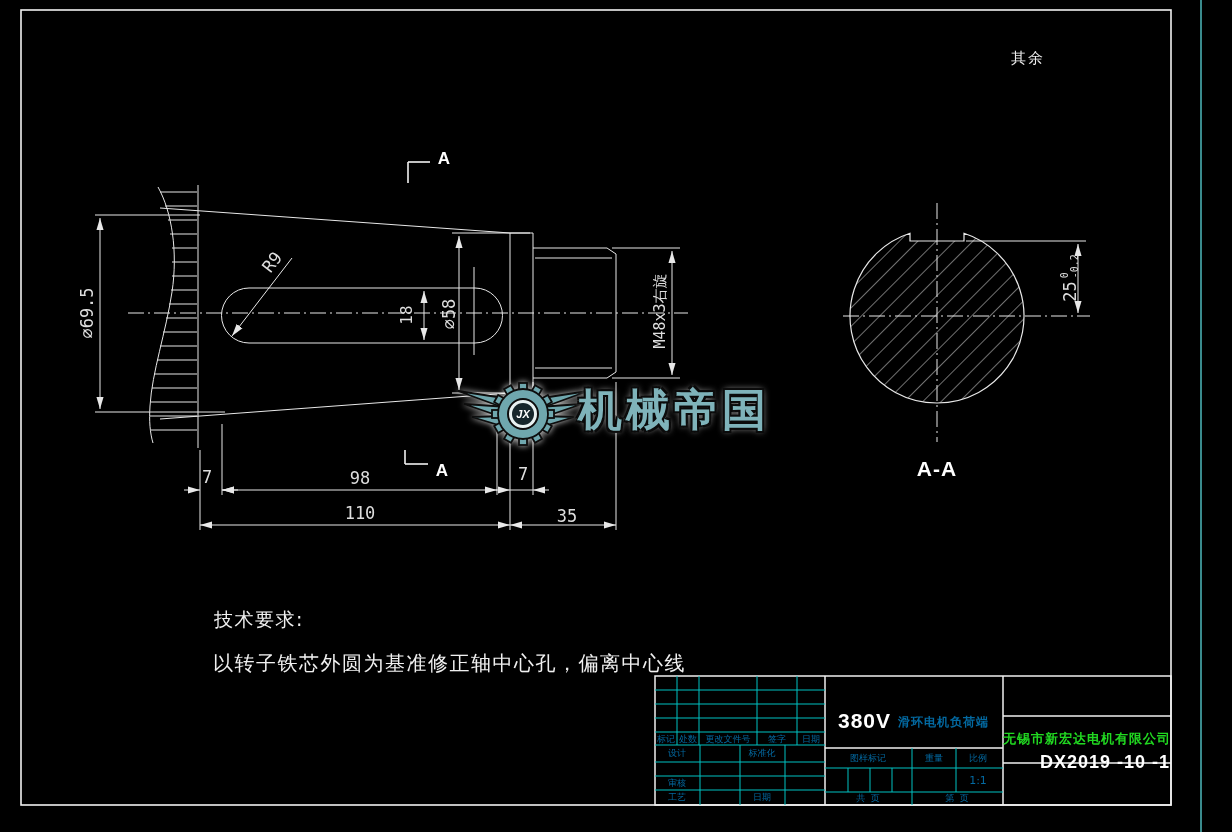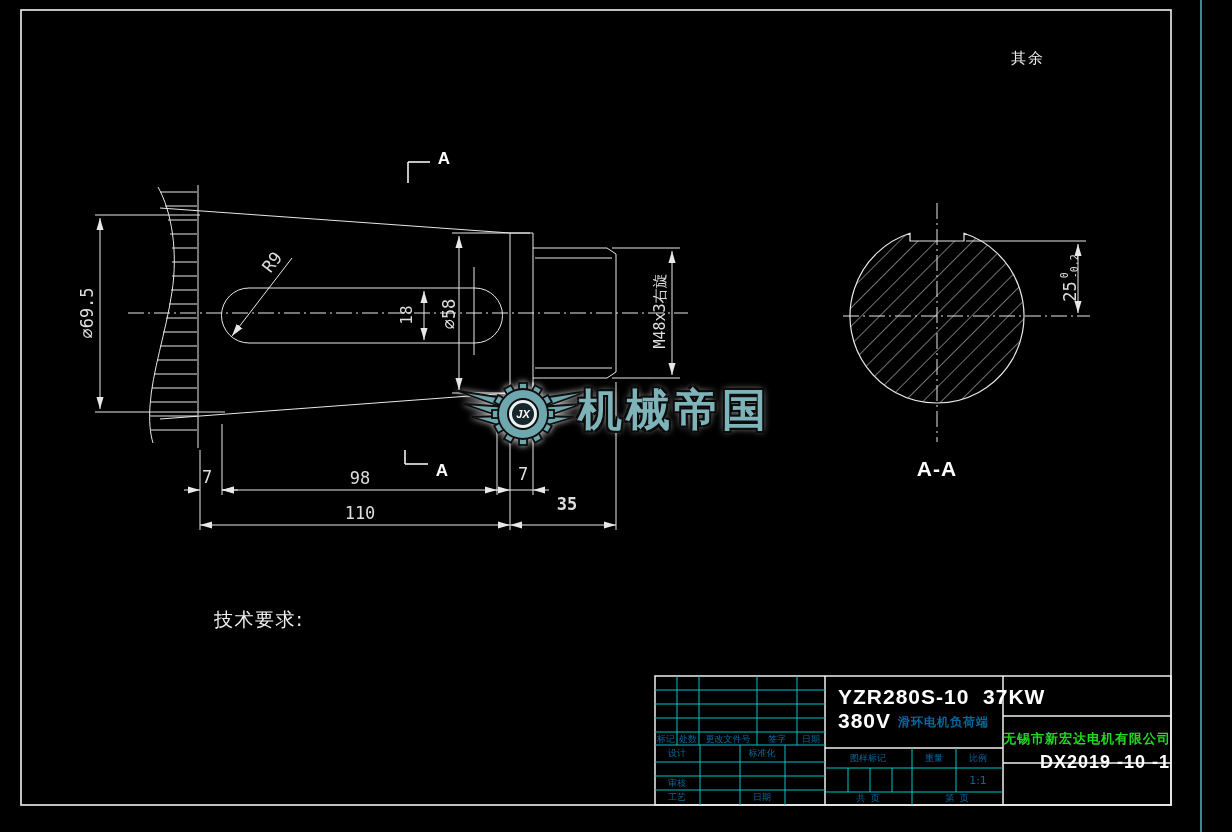--- a/index.html
+++ b/index.html
@@ -217,37 +217,38 @@
 
 <div class="txt dim rot90" style="left:87px;top:313px;">∅69.5</div>
 <div class="txt dim rot52" style="left:272px;top:262px;">R9</div>
 <div class="txt dim rot90" style="left:406px;top:315px;font-size:16px;">18</div>
 <div class="txt dim rot90" style="left:449px;top:314px;">∅58</div>
 <div class="txt dim rot90" style="left:660px;top:311px;font-size:15px;">M48x3右旋</div>
 <div class="txt dim ctr" style="left:207px;top:477px;">7</div>
 <div class="txt dim ctr" style="left:360px;top:478px;">98</div>
 <div class="txt dim ctr" style="left:523px;top:474px;">7</div>
 <div class="txt dim ctr" style="left:360px;top:513px;">110</div>
-<div class="txt dim ctr" style="left:567px;top:504px;font-weight:bold;">35</div>
+<div class="txt dim ctr" style="left:567px;top:516px;">35</div>
 
 <div class="txt secA ctr" style="left:444px;top:159px;">A</div>
 <div class="txt secA ctr" style="left:442px;top:471px;">A</div>
 
 <div class="txt aalabel ctr" style="left:937px;top:469px;">A-A</div>
 <div class="txt dim rot90" style="left:1060px;top:278px;">
   <span class="tol">
     <span>25</span>
     <span class="tolstack">
       <span>0</span>
       <span>-0.2</span>
     </span>
   </span>
 </div>
 
 <div class="txt tech" style="left:189px;top:607px;font-size:19px;">技术要求:</div>
+<div class="txt tech" style="left:188px;top:650px;">以转子铁芯外圆为基准修正轴中心孔，偏离中心线</div>
 
 <div class="txt wm-brand" style="left:578px;top:381px;">机械帝国</div>
 <div class="txt ctr" style="left:523px;top:414px;color:#fff;font:bold italic 11px 'Liberation Sans',sans-serif;">JX</div>
 
 <div class="txt tb-green ctr" style="left:666px;top:739px;">标记</div>
 <div class="txt tb-green ctr" style="left:688px;top:739px;">处数</div>
 <div class="txt tb-green ctr" style="left:728px;top:739px;">更改文件号</div>
 <div class="txt tb-green ctr" style="left:777px;top:739px;">签字</div>
 <div class="txt tb-green ctr" style="left:811px;top:739px;">日期</div>
 <div class="txt tb-green ctr" style="left:677px;top:753px;">设计</div>
@@ -256,19 +257,18 @@
 <div class="txt tb-green ctr" style="left:677px;top:797px;">工艺</div>
 <div class="txt tb-green ctr" style="left:762px;top:797px;">日期</div>
 
 <div class="txt tb-green ctr" style="left:868px;top:758px;">图样标记</div>
 <div class="txt tb-green ctr" style="left:934px;top:758px;">重量</div>
 <div class="txt tb-green ctr" style="left:978px;top:758px;">比例</div>
 <div class="txt tb-green ctr" style="left:978px;top:780px;font-size:11px;text-align:center;">1:1</div>
 <div class="txt tb-green ctr" style="left:868px;top:798px;">共  页</div>
 <div class="txt tb-green ctr" style="left:957px;top:798px;">第  页</div>
 
-<div class="txt tb-white-lg" style="left:838px;top:685px;">YZR280S-10  37KW</div>
 <div class="txt tb-white-lg" style="left:838px;top:709px;">380V</div>
 <div class="txt tb-green" style="left:898px;top:714px;font-size:12px;font-weight:bold;letter-spacing:1px;">滑环电机负荷端</div>
 <div class="txt tb-green-md ctr" style="left:1087px;top:739px;">无锡市新宏达电机有限公司</div>
 <div class="txt tb-white-lg" style="left:1040px;top:752px;font-size:18px;text-align:center;">DX2019 -10 -1</div>
 
 </div>
 
 </body></html>

